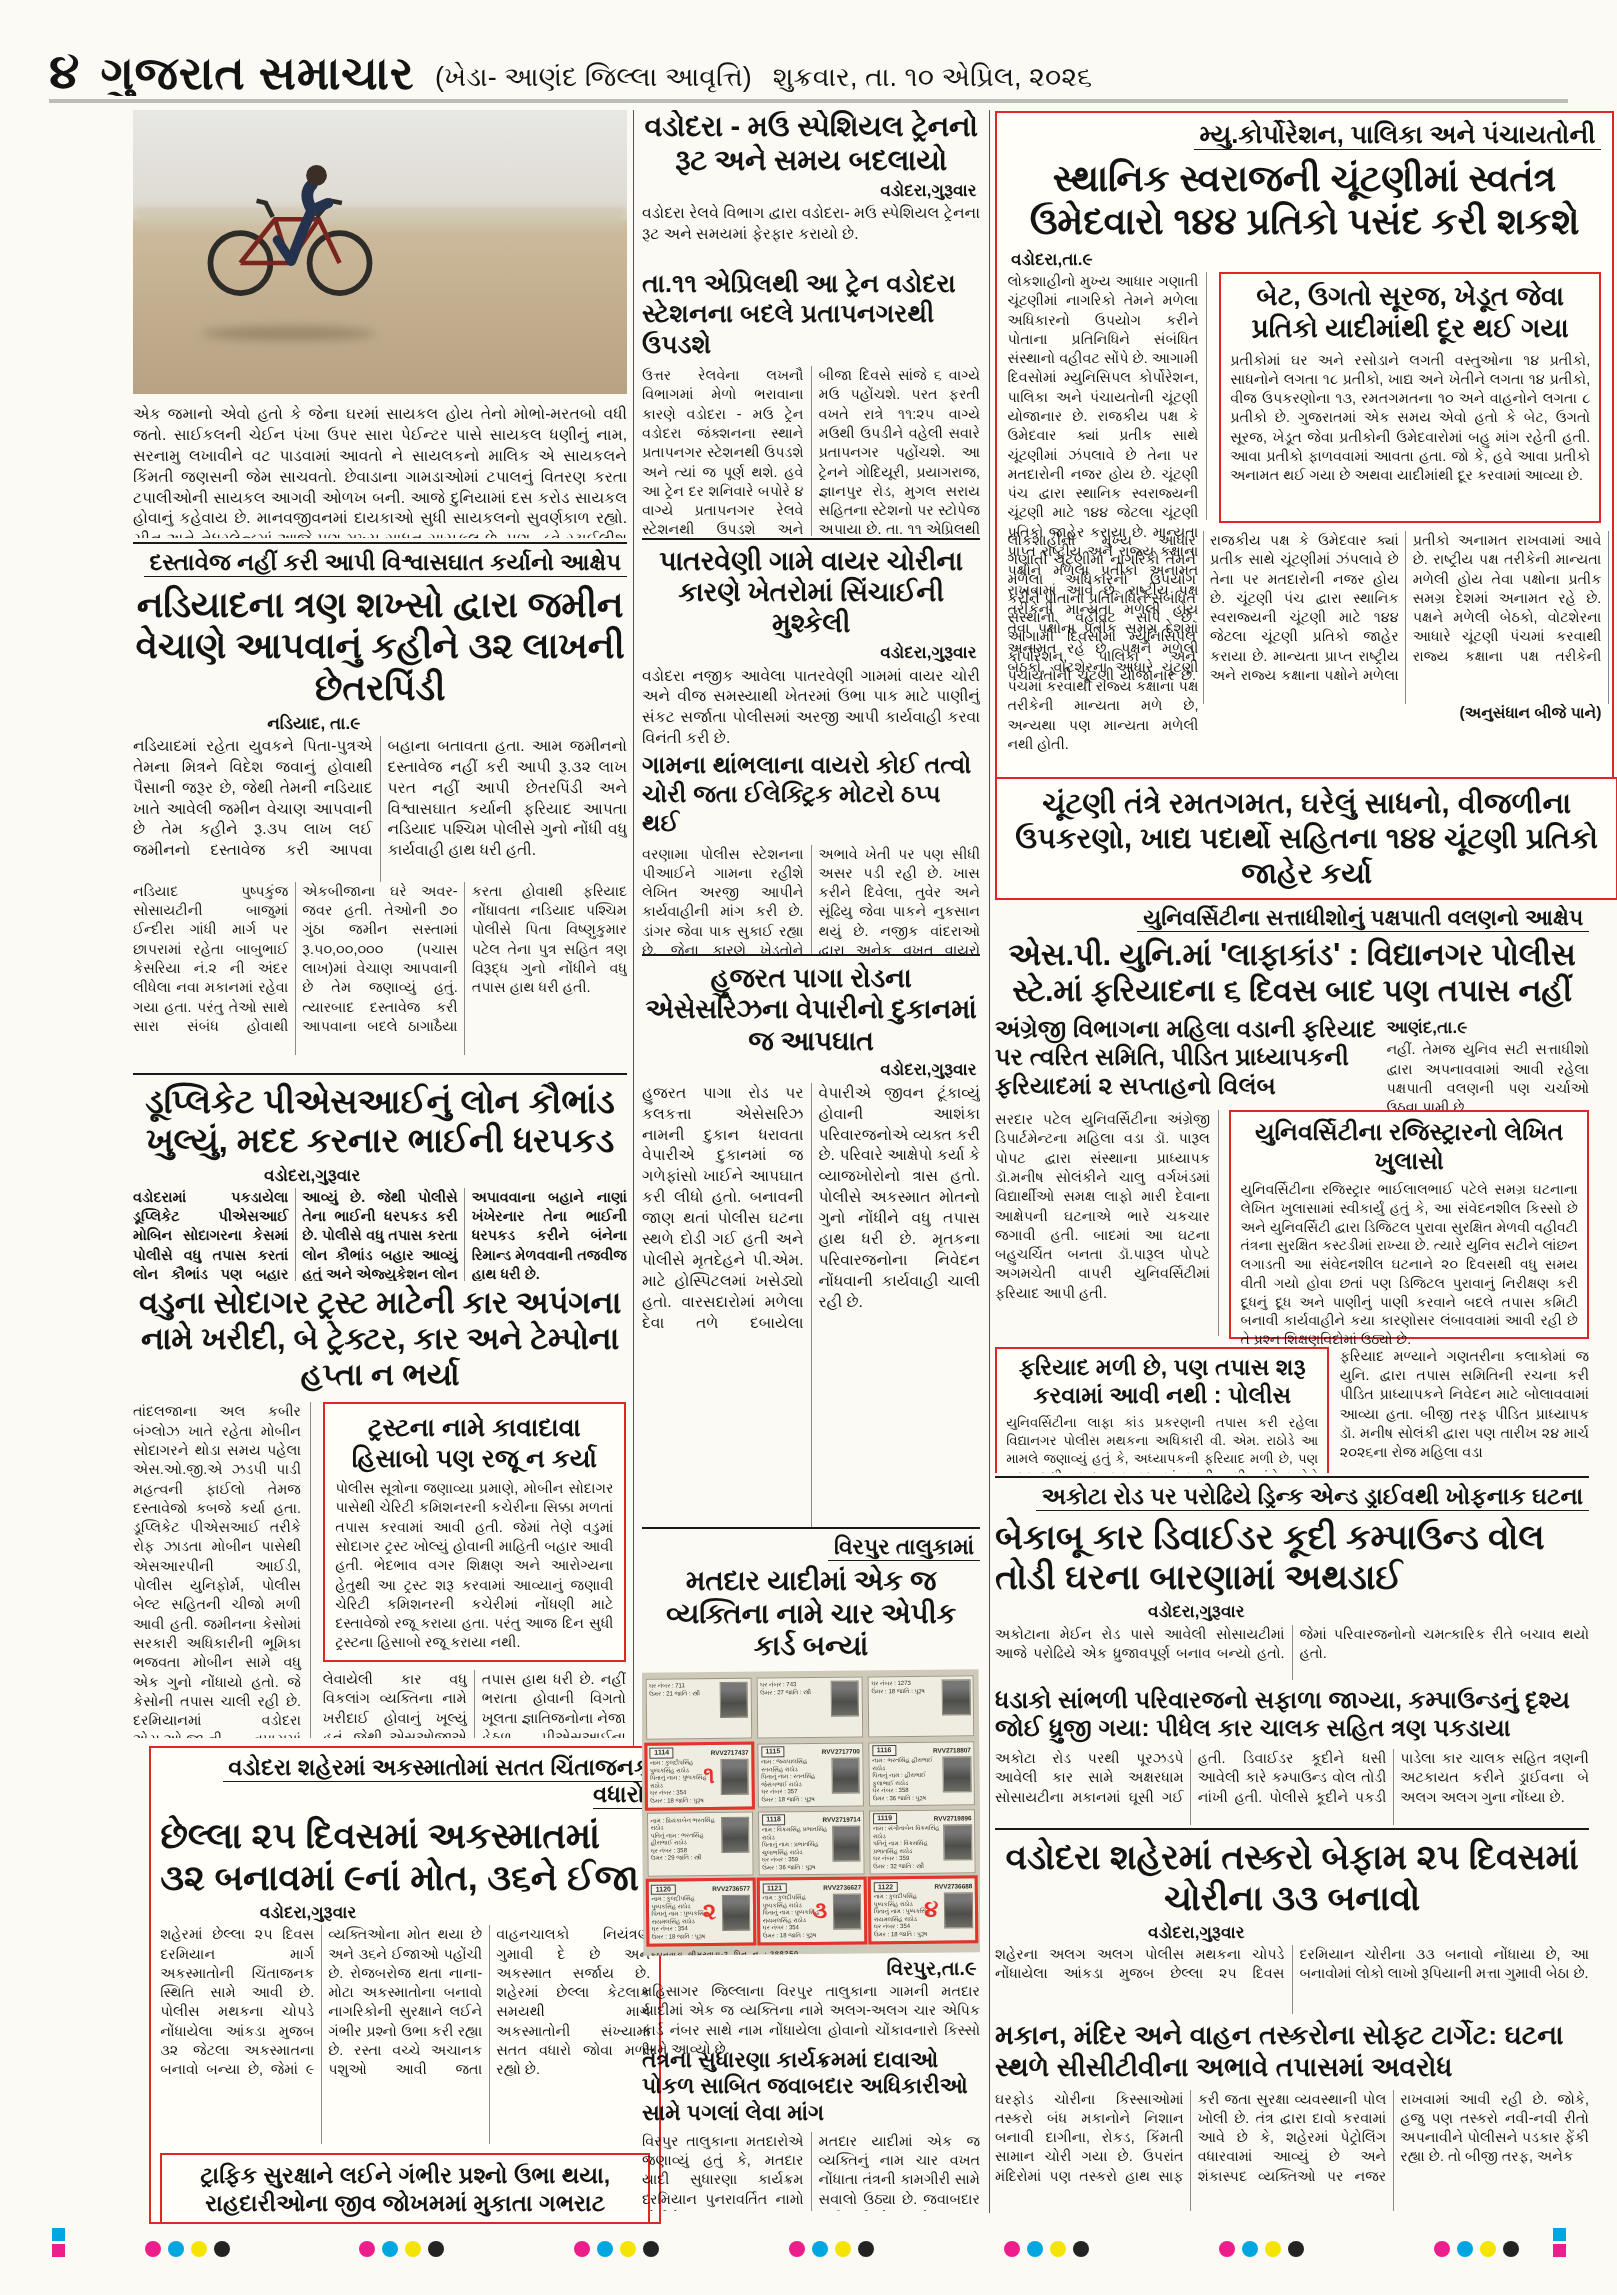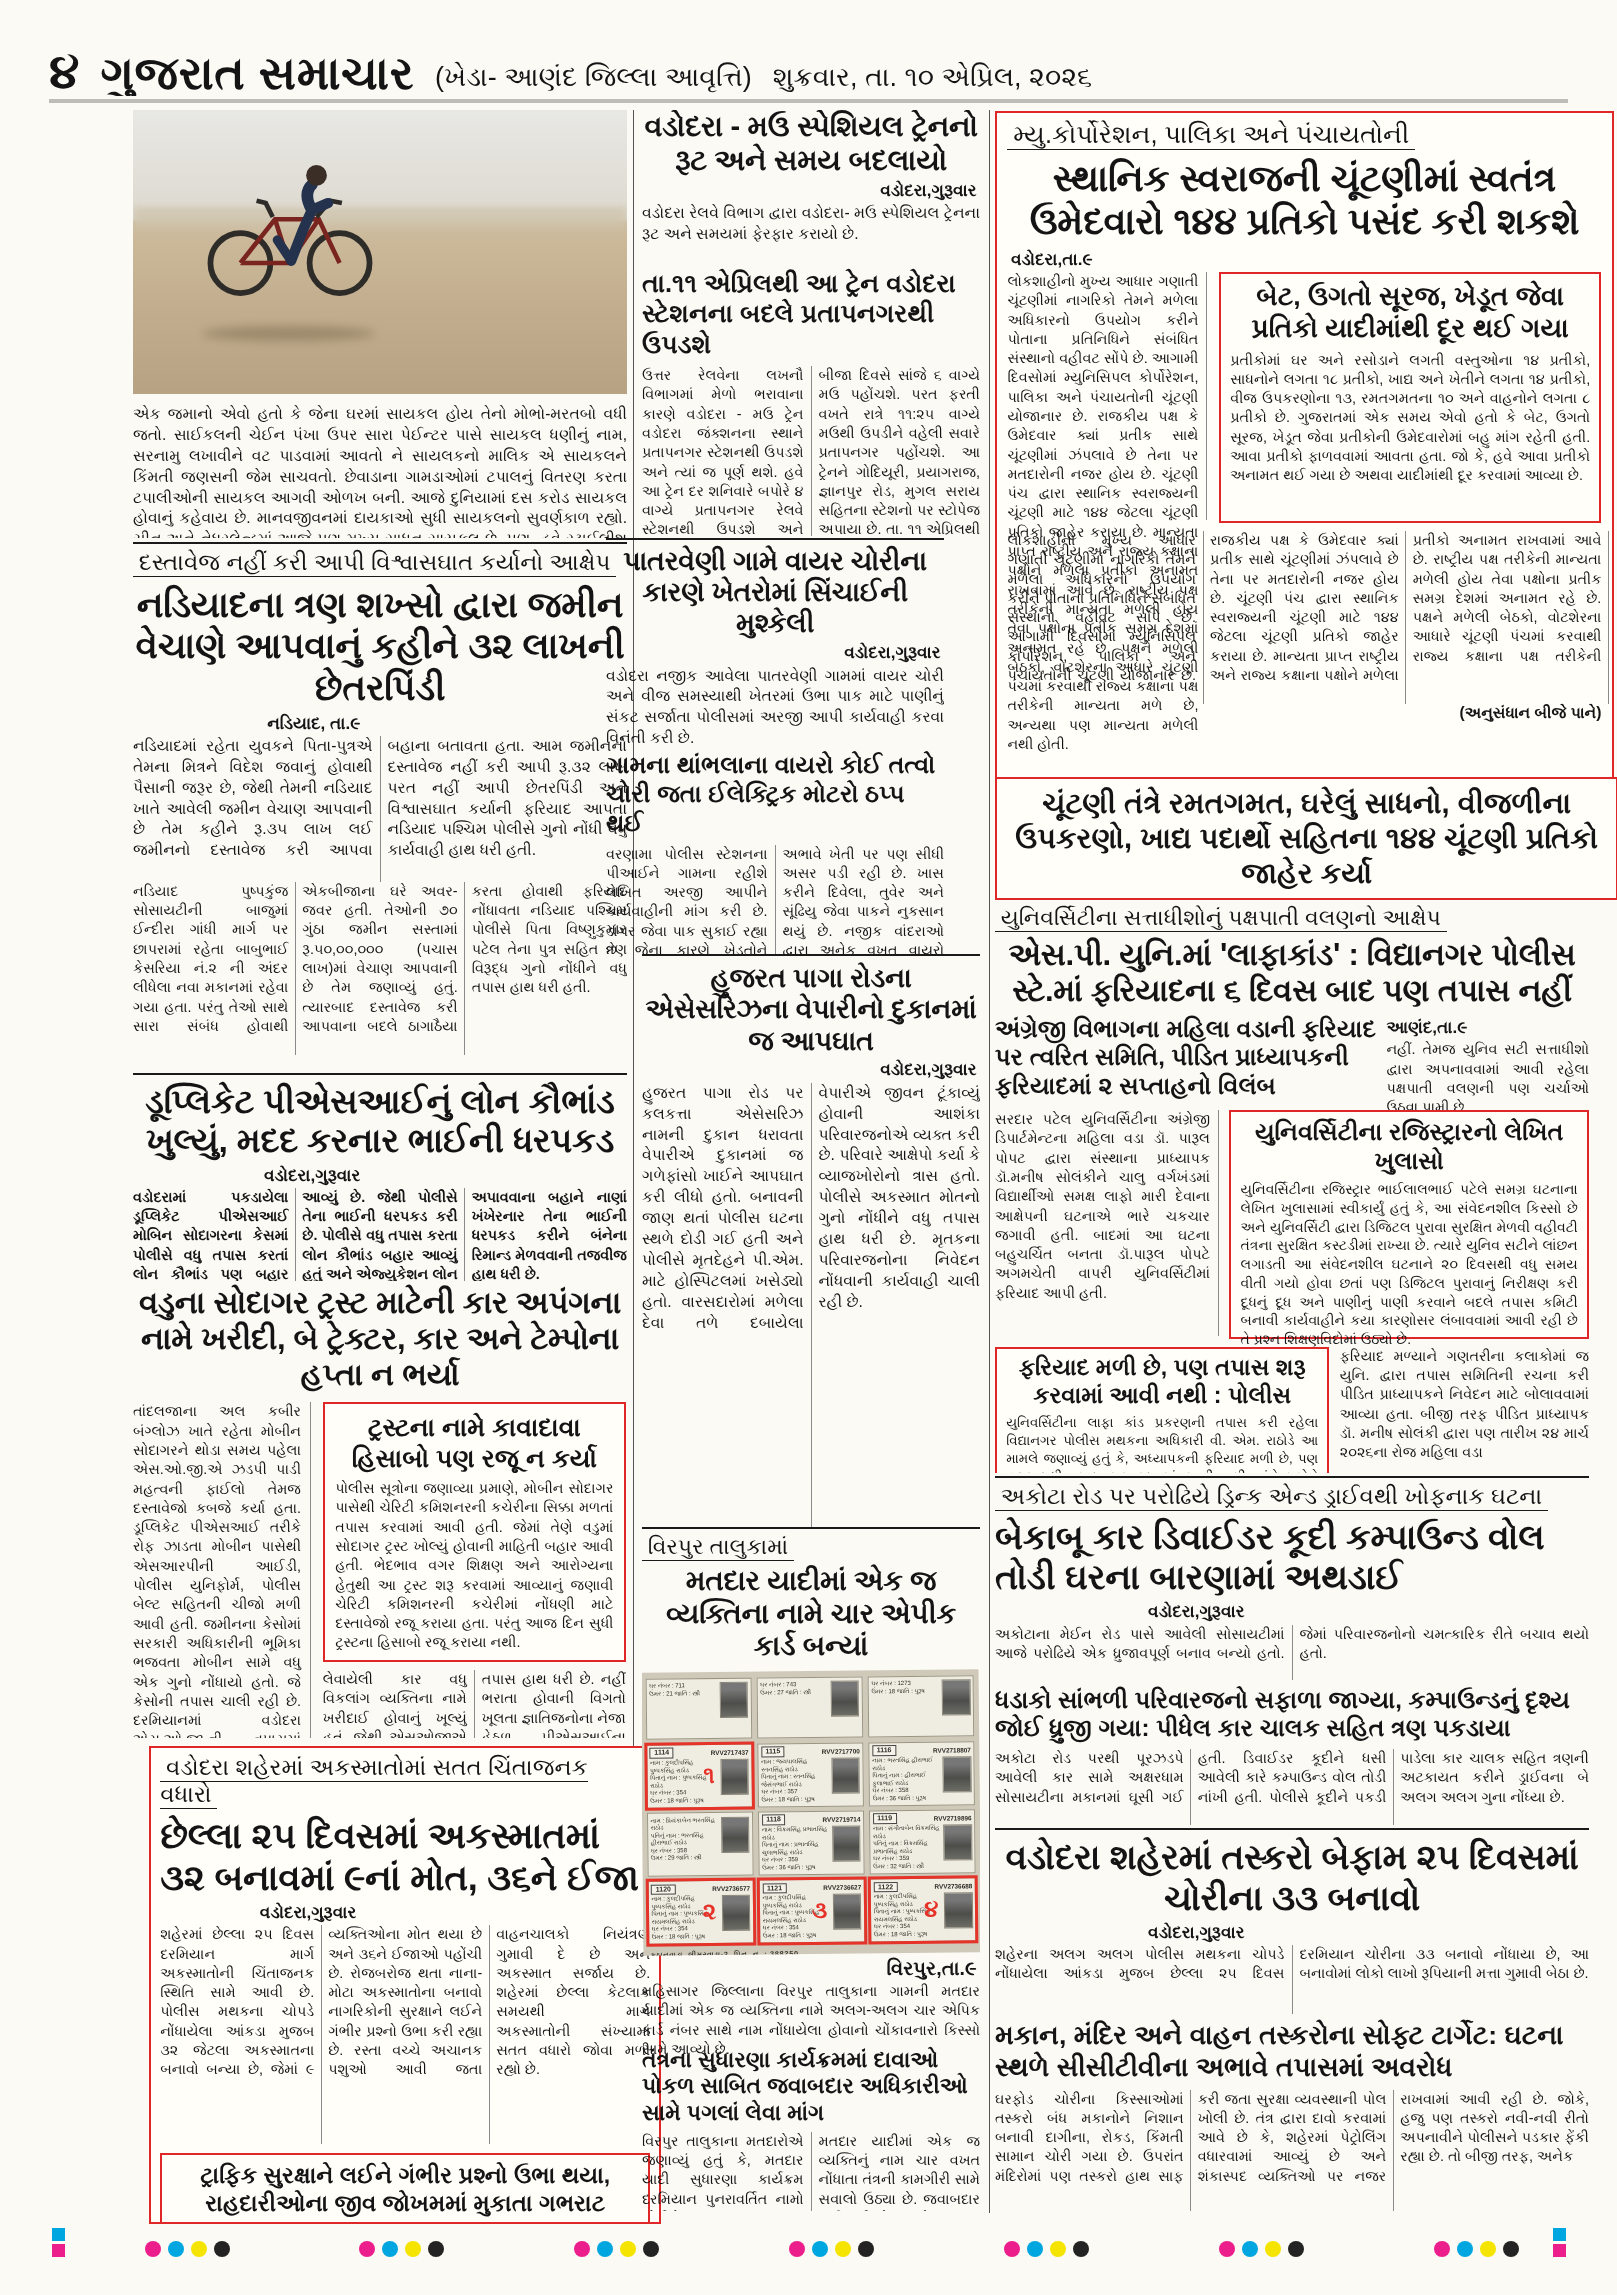--- a/index.html
+++ b/index.html
@@ -1,20 +1,20 @@
 <!DOCTYPE html>
 <html style="font-size:9.2px"><head>
 <meta charset="utf-8">
 <style>
   html,body{margin:0;padding:0;}
   body{width:1617px;height:2295px;position:relative;background:#fbfaf5;color:#141414;
        font-family:"Liberation Sans", sans-serif;}
   .sec{position:absolute;overflow:hidden;}
   .rule-top{border-top:2.3px double #1a1a1a;}
-  .kicker{font-weight:normal;text-align:left;}
+  .kicker{font-weight:bold;text-align:right;}
   .kicker span{display:inline;border-bottom:1.7px solid #1a1a1a;padding:0 5.8px 1.2px;}
   .headline{font-weight:bold;line-height:1.16;text-align:center;letter-spacing:-0.3px;}
   .byline{font-weight:bold;text-align:right;font-size:17px;padding:3.5px 17.3px 2.3px 0;}
   .byline-left{font-weight:bold;font-size:17px;padding:3.5px 0 2.3px 3.5px;text-align:left;}
   .bodytx{text-align:justify;line-height:1.34;font-size:15.6px;}
   .small{font-size:14.4px;}
   .cols2{column-count:2;column-gap:15px;column-rule:0.6px solid #8a8a8a;}
   .cols3{column-count:3;column-gap:14px;column-rule:0.6px solid #8a8a8a;}
   .subhead{font-weight:bold;line-height:1.2;text-align:center;}
   .redbox{border:2.9px solid #e02727;background:#fffef9;}
@@ -119,21 +119,21 @@
 </div>
 
 <div class="sec" style="left:642px;top:110px;width:338px;height:426px;">
   <div class="headline" style="font-size:29px;">વડોદરા - મઉ સ્પેશિયલ ટ્રેનનો રૂટ અને સમય બદલાયો</div>
   <div class="byline" style="padding-right:3.5px;">વડોદરા,ગુરૂવાર</div>
   <div class="bodytx" style="height:60px;">વડોદરા રેલવે વિભાગ દ્વારા વડોદરા- મઉ સ્પેશિયલ ટ્રેનના રૂટ અને સમયમાં ફેરફાર કરાયો છે.</div>
   <div class="subhead" style="font-size:25.4px;margin:4.6px 0 7px;text-align:left;">તા.૧૧ એપ્રિલથી આ ટ્રેન વડોદરા સ્ટેશનના બદલે પ્રતાપનગરથી ઉપડશે</div>
   <div class="bodytx cols2 small" style="height:191px;">ઉત્તર રેલવેના લખનૌ વિભાગમાં મેળો ભરાવાના કારણે વડોદરા - મઉ ટ્રેન વડોદરા જંક્શનના સ્થાને પ્રતાપનગર સ્ટેશનથી ઉપડશે અને ત્યાં જ પૂર્ણ થશે. હવે આ ટ્રેન દર શનિવારે બપોરે ૪ વાગ્યે પ્રતાપનગર રેલવે સ્ટેશનથી ઉપડશે અને બીજા દિવસે સાંજે ૬ વાગ્યે મઉ પહોંચશે. પરત ફરતી વખતે રાત્રે ૧૧:૨૫ વાગ્યે મઉથી ઉપડીને વહેલી સવારે પ્રતાપનગર પહોંચશે. આ ટ્રેનને ગોદિયૂરી, પ્રયાગરાજ, જ્ઞાનપુર રોડ, મુગલ સરાય સહિતના સ્ટેશનો પર સ્ટોપેજ અપાયા છે. તા. ૧૧ એપ્રિલથી ૨૫ જુલાઈ સુધી આ ફેરફાર અમલમાં રહેશે.</div>
 </div>
 
-<div class="sec rule-top" style="left:606px;top:538px;width:338px;height:414px;">
+<div class="sec rule-top" style="left:642px;top:538px;width:338px;height:414px;">
   <div class="headline" style="font-size:27px;margin-top:5.8px;">પાતરવેણી ગામે વાયર ચોરીના કારણે ખેતરોમાં સિંચાઈની મુશ્કેલી</div>
   <div class="byline" style="padding-right:3.5px;">વડોદરા,ગુરૂવાર</div>
   <div class="bodytx" style="height:81px;">વડોદરા નજીક આવેલા પાતરવેણી ગામમાં વાયર ચોરી અને વીજ સમસ્યાથી ખેતરમાં ઉભા પાક માટે પાણીનું સંકટ સર્જાતા પોલીસમાં અરજી આપી કાર્યવાહી કરવા વિનંતી કરી છે.</div>
   <div class="subhead" style="font-size:24px;margin:4.6px 0 7px;text-align:left;">ગામના થાંભલાના વાયરો કોઈ તત્વો ચોરી જતા ઈલેક્ટ્રિક મોટરો ઠપ્પ થઈ</div>
   <div class="bodytx cols2 small" style="height:162px;">વરણામા પોલીસ સ્ટેશનના પીઆઈને ગામના રહીશે લેખિત અરજી આપીને કાર્યવાહીની માંગ કરી છે. ડાંગર જેવા પાક સુકાઈ રહ્યા છે, જેના કારણે ખેડૂતોને આર્થિક નુકસાન વેઠવાનો વારો આવ્યો છે. પાણીના અભાવે ખેતી પર પણ સીધી અસર પડી રહી છે. ખાસ કરીને દિવેલા, તુવેર અને સૂંઢિયુ જેવા પાકને નુકસાન થયું છે. નજીક વાંદરાઓ દ્વારા અનેક વખત વાયરો તોડી નાખવામાં આવ્યા છે, જેના કારણે જોખમ પણ ઉભું થયું છે.</div>
 </div>
 
 <div class="sec rule-top" style="left:642px;top:954px;width:338px;height:571px;">
   <div class="headline" style="font-size:27px;margin-top:7px;">હુજરત પાગા રોડના એસેસરિઝના વેપારીનો દુકાનમાં જ આપઘાત</div>
   <div class="byline" style="padding-right:3.5px;">વડોદરા,ગુરૂવાર</div>

